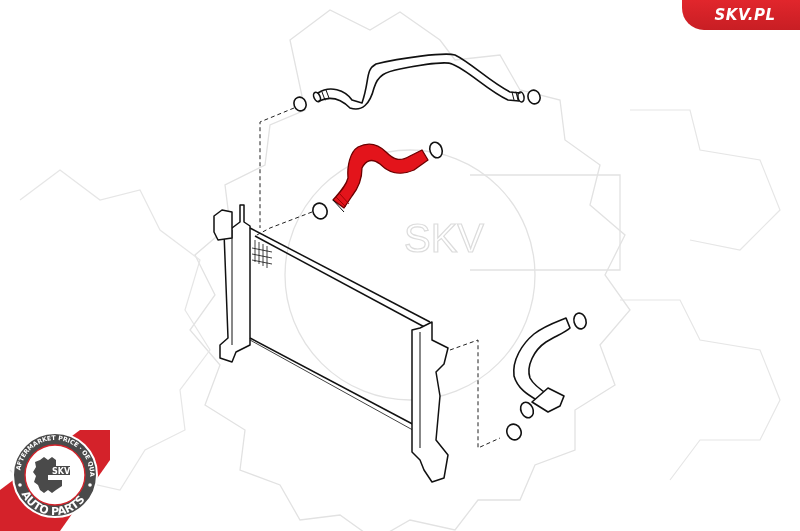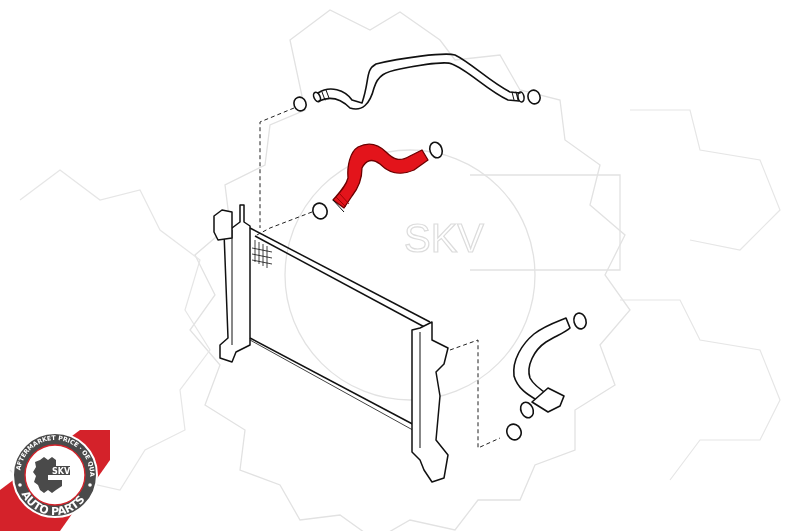--- a/index.html
+++ b/index.html
@@ -90,20 +90,23 @@
       </g>
     </g>
 
     <g fill="none" stroke="#111" stroke-width="1.6" stroke-linejoin="round">
       <path d="M566,318 C556,322 544,326 534,334 C522,344 512,360 514,376 C518,390 530,396 540,402 L548,410 L556,400 C548,394 535,388 530,378 C526,366 534,350 546,342 C556,336 566,332 570,328 Z" fill="#fff"></path>
       <path d="M532,402 L548,412 L560,406 L564,396 L548,388 Z" fill="#fff"></path>
       <ellipse cx="527" cy="410" rx="6" ry="8" transform="rotate(-25 527 410)" fill="#fff"></ellipse>
     </g>
   </svg>
 
+  <div class="brand-tab">
+    <span class="brand-text">SKV.PL</span>
+  </div>
 
   <div class="badge-wrap">
     <svg width="110" height="101" viewBox="0 0 110 101">
       <path d="M0,101 L0,60 L80,0 L110,0 L110,30 L60,101 Z" fill="#d4222a"></path>
       <circle cx="55" cy="45" r="42" fill="#4a4a4a" stroke="#ffffff" stroke-width="2"></circle>
       <circle cx="55" cy="45" r="30" fill="#ffffff" stroke="#d4222a" stroke-width="1.4"></circle>
       <defs>
         <path id="arcTop" d="M20,45 A35,35 0 0,1 90,45"></path>
         <path id="arcBottom" d="M18,48 A37,37 0 0,0 92,48"></path>
       </defs>

